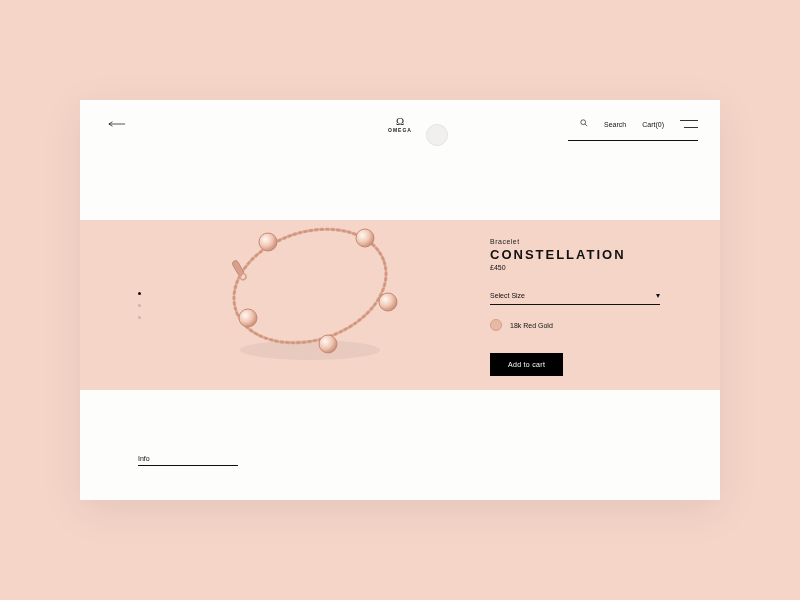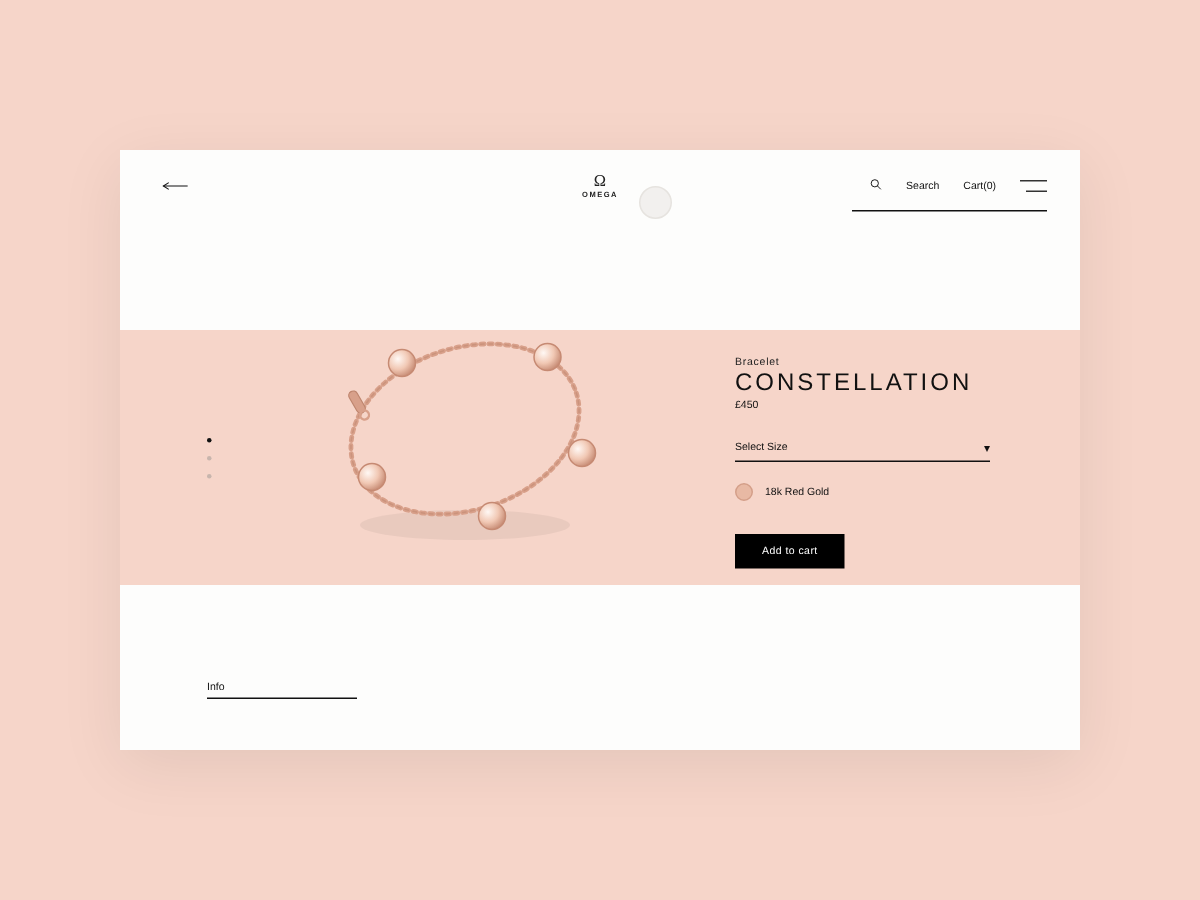--- a/index.html
+++ b/index.html
@@ -109,21 +109,21 @@
   .bracelet svg { width: 100%; height: 100%; overflow: visible; }
 
   
   .info {
     position: absolute;
     top: 138px;
     left: 410px;
     width: 170px;
   }
   .cat   { font-size: 7px; letter-spacing: .5px; color:#222; }
-  .title { font-size: 16px; font-weight: 400; letter-spacing: 2px; margin-top: 2px; }
+  .title { font-size: 13px; font-weight: 700; letter-spacing: 2px; margin-top: 2px; }
   .price { font-size: 7px; margin-top: 2px; }
   .size {
     margin-top: 16px;
     border-bottom: 1px solid #111;
     padding: 4px 0;
     font-size: 7px;
     display: flex; justify-content: space-between; align-items:center;
     cursor: pointer;
   }
   .size .caret { font-size: 8px; }

